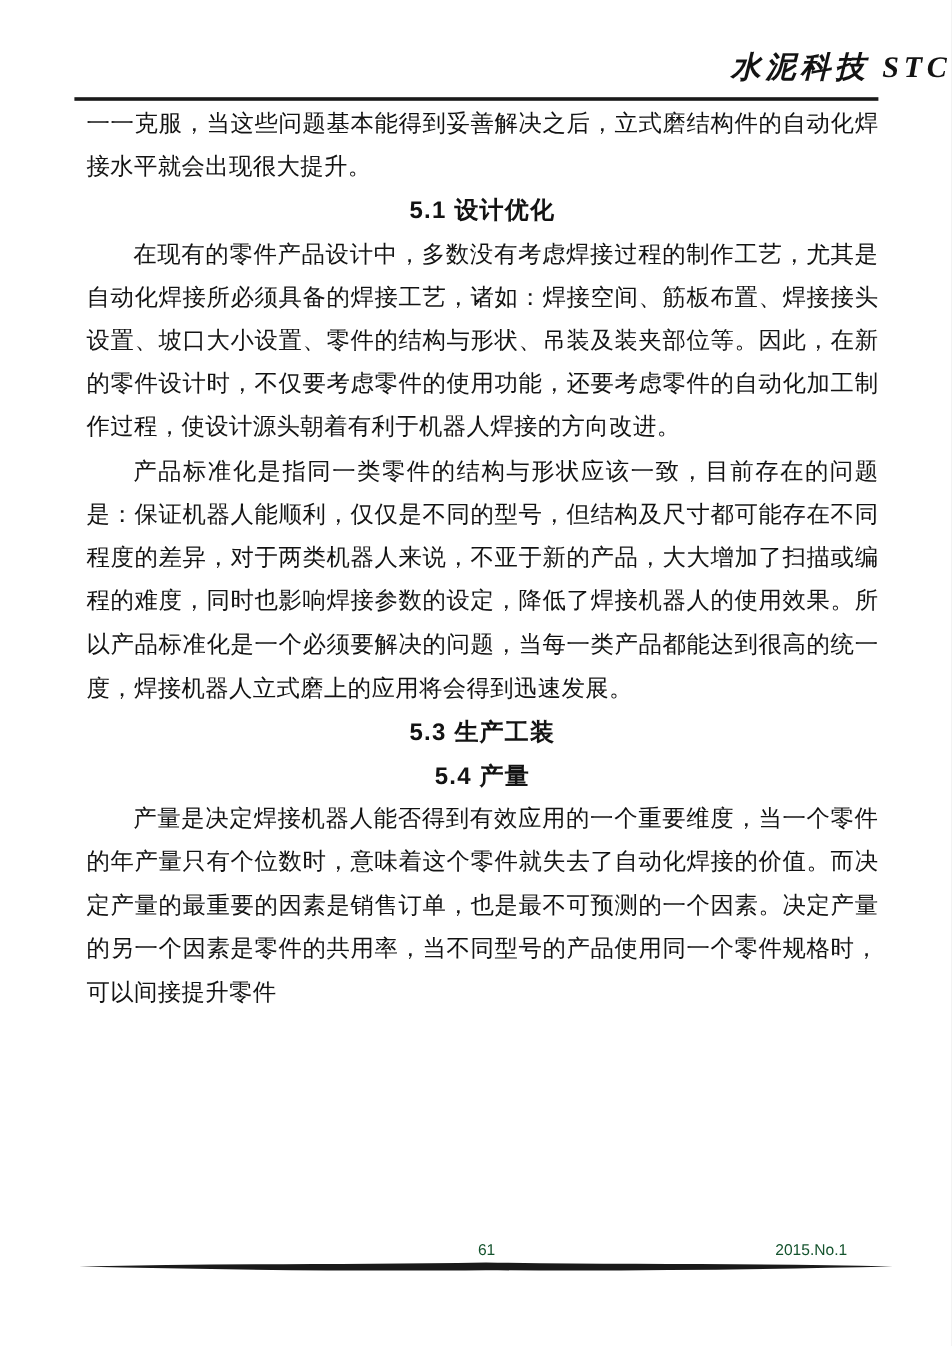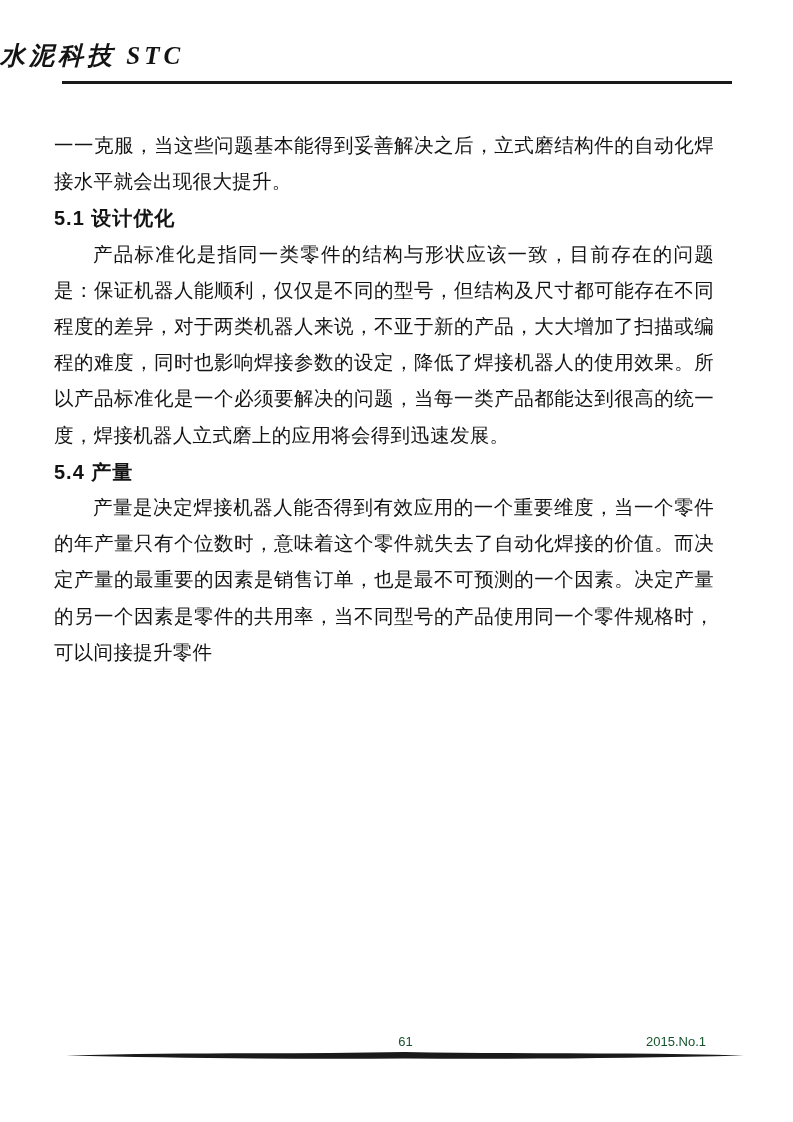--- a/index.html
+++ b/index.html
@@ -12,60 +12,59 @@
     font-family: "Liberation Serif", serif;
     color: #131313;
     overflow: hidden;
     margin: 0 auto;
   }
   .journal-title {
     position: absolute;
     top: 39px;
     left: 0;
     width: 100%;
-    text-align: left;
+    text-align: right;
     font-size: 25px;
     font-weight: bold;
     font-style: italic;
     letter-spacing: 4px;
     font-family: "Liberation Serif", serif;
   }
   .header-rule {
     position: absolute;
     top: 81px;
     left: 62px;
     width: 670px;
     height: 2.5px;
     background: #1a1a1a;
   }
   .content {
     position: absolute;
     top: 86px;
-    left: 54px;
+    left: 72px;
     width: 660px;
     font-size: 19.5px;
     line-height: 36.2px;
     text-align: justify;
     text-justify: inter-ideograph;
-    margin-top: 42px;
   }
   .body-para {
     text-indent: 2em;
     letter-spacing: 0.3px;
   }
   .body-para.continuation {
     text-indent: 0;
   }
   .section-heading {
     font-family: "Liberation Sans", sans-serif;
     font-size: 20px;
     font-weight: bold;
     line-height: 36.2px;
     letter-spacing: 1px;
-    text-align: left;
+    text-align: center;
   }
   .footer-bar {
     position: absolute;
     top: 1051px;
     left: 66px;
     width: 678px;
     height: 9px;
   }
   .footer-meta {
     position: absolute;
@@ -95,23 +94,25 @@
 
   <div class="journal-title">水泥科技 STC</div>
 
   <div class="header-rule"></div>
 
   <div class="content">
 
     <p class="body-para continuation">一一克服，当这些问题基本能得到妥善解决之后，立式磨结构件的自动化焊接水平就会出现很大提升。</p>
 
     <h2 class="section-heading">5.1 设计优化</h2>
+    <p class="body-para">在现有的零件产品设计中，多数没有考虑焊接过程的制作工艺，尤其是自动化焊接所必须具备的焊接工艺，诸如：焊接空间、筋板布置、焊接接头设置、坡口大小设置、零件的结构与形状、吊装及装夹部位等。因此，在新的零件设计时，不仅要考虑零件的使用功能，还要考虑零件的自动化加工制作过程，使设计源头朝着有利于机器人焊接的方向改进。</p>
 
     <p class="body-para">产品标准化是指同一类零件的结构与形状应该一致，目前存在的问题是：保证机器人能顺利，仅仅是不同的型号，但结构及尺寸都可能存在不同程度的差异，对于两类机器人来说，不亚于新的产品，大大增加了扫描或编程的难度，同时也影响焊接参数的设定，降低了焊接机器人的使用效果。所以产品标准化是一个必须要解决的问题，当每一类产品都能达到很高的统一度，焊接机器人立式磨上的应用将会得到迅速发展。</p>
 
+    <h2 class="section-heading">5.3 生产工装</h2>
 
     <h2 class="section-heading">5.4 产量</h2>
     <p class="body-para">产量是决定焊接机器人能否得到有效应用的一个重要维度，当一个零件的年产量只有个位数时，意味着这个零件就失去了自动化焊接的价值。而决定产量的最重要的因素是销售订单，也是最不可预测的一个因素。决定产量的另一个因素是零件的共用率，当不同型号的产品使用同一个零件规格时，可以间接提升零件</p>
 
   </div>
 
   <svg class="footer-bar" viewBox="0 0 678 9" preserveAspectRatio="none">
     <path d="M0,4.5 C110,1.5 230,3 339,1 C450,3 570,1.5 678,4.5 C570,7 450,8.5 339,7.5 C230,8.5 110,7 0,4.5 Z" fill="#1a1a1a"></path>
   </svg>
 

